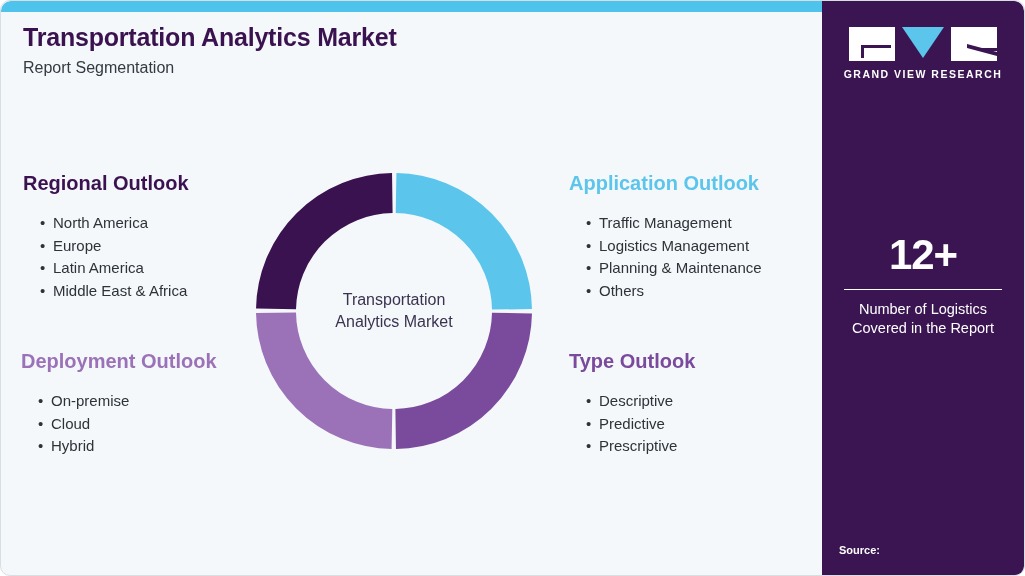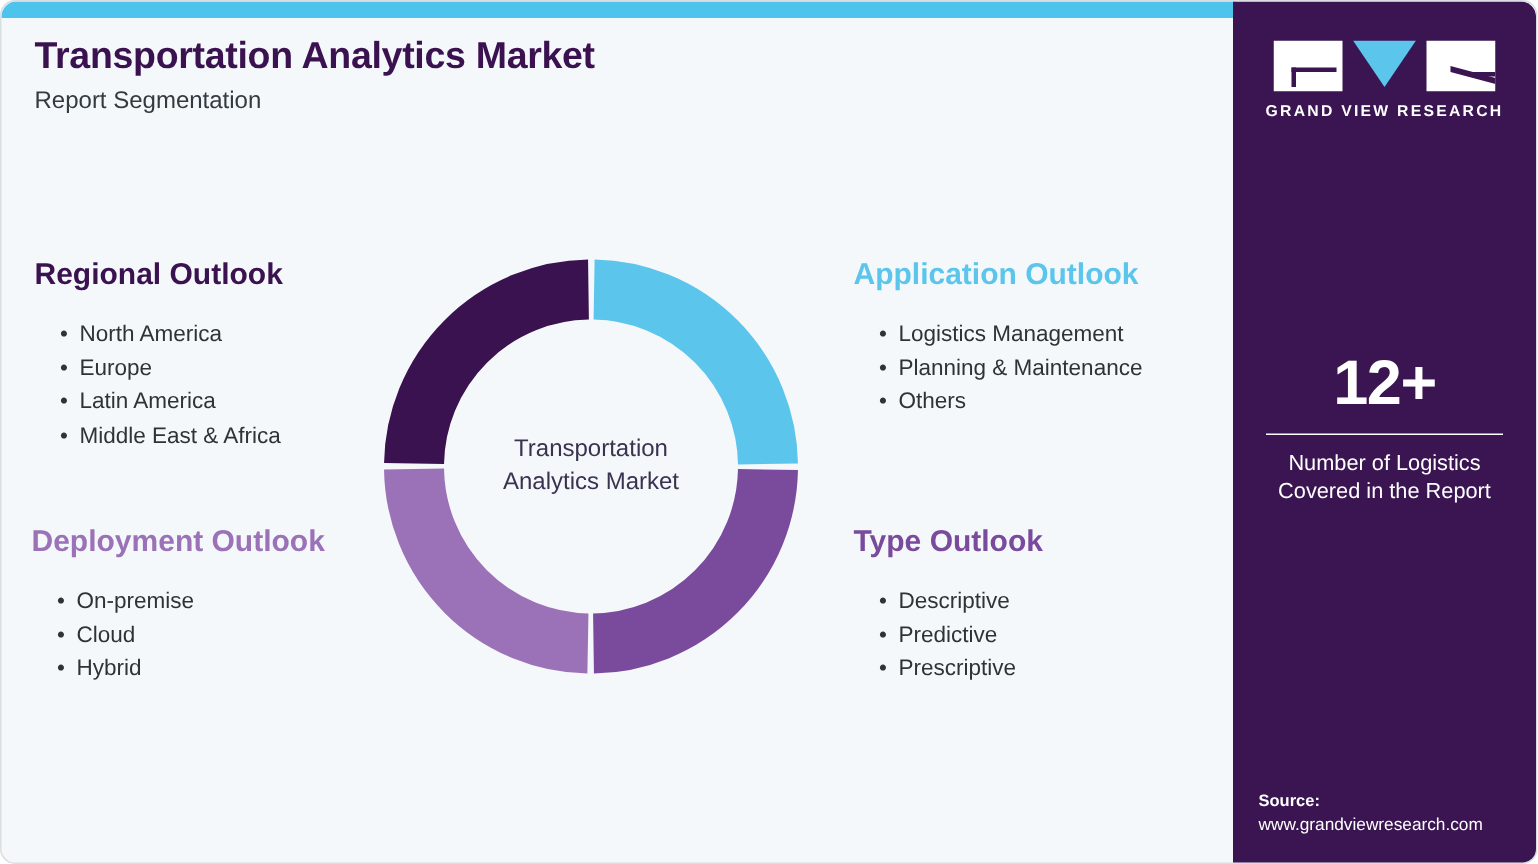--- a/index.html
+++ b/index.html
@@ -223,20 +223,21 @@
     <ul class="seg-list">
       <li>On-premise</li>
       <li>Cloud</li>
       <li>Hybrid</li>
     </ul>
   </div>
 
   <div class="seg-group" id="group-application">
     <div class="seg-title">Application Outlook</div>
     <ul class="seg-list">
+      <li>Traffic Management</li>
       <li>Logistics Management</li>
       <li>Planning &amp; Maintenance</li>
       <li>Others</li>
     </ul>
   </div>
 
   <div class="seg-group" id="group-type">
     <div class="seg-title">Type Outlook</div>
     <ul class="seg-list">
       <li>Descriptive</li>
@@ -281,17 +282,16 @@
 
     <div class="stat-block">
       <div class="stat-value">12+</div>
       <div class="stat-divider"></div>
       <div class="stat-caption">Number of Logistics</div>
       <div class="stat-caption">Covered in the Report</div>
     </div>
 
     <div class="source-block">
       <div class="source-label">Source:</div>
-      <div class="source-url">www.grandviewresearch.com</div>
     </div>
 
   </div>
 </div>
 
 </body></html>

